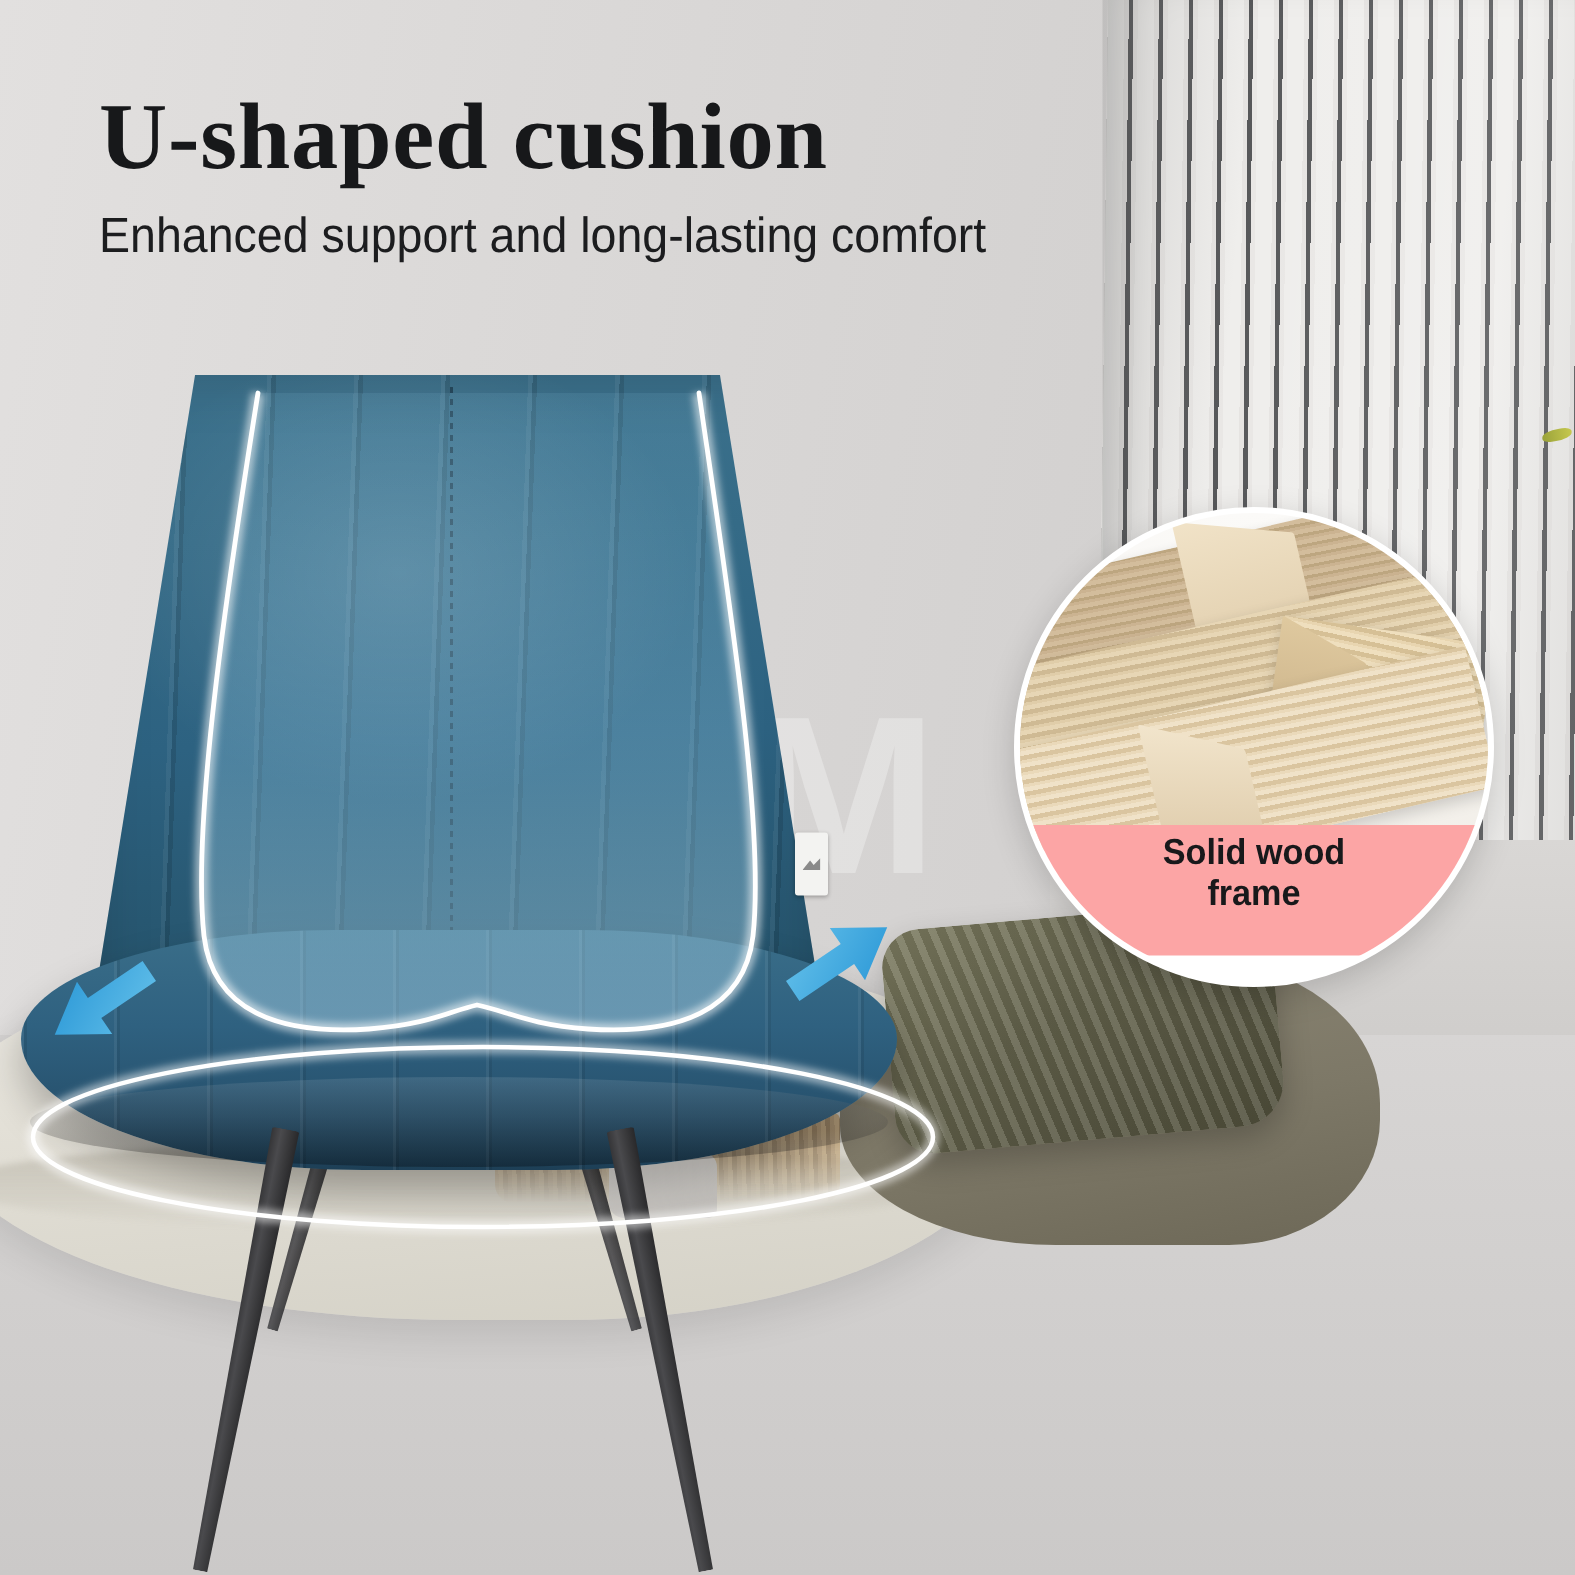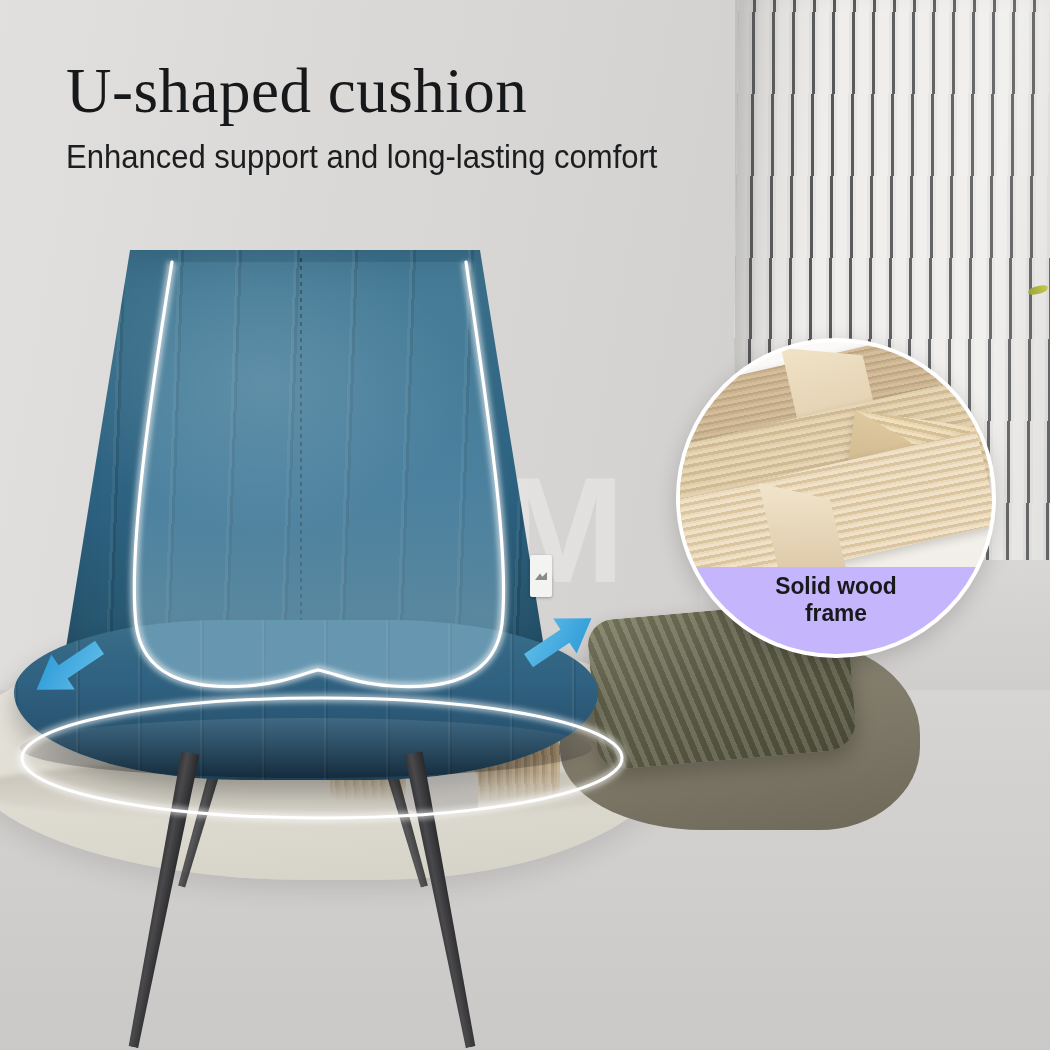--- a/index.html
+++ b/index.html
@@ -157,40 +157,40 @@
     background:#8a8a8a;clip-path:polygon(0 100%,42% 20%,62% 58%,100% 0,100% 100%);
   }
 
   
   .u-overlay{position:absolute;left:0;top:250px;width:640px;height:560px;pointer-events:none;}
   .ring-overlay{position:absolute;left:0;top:640px;width:660px;height:220px;pointer-events:none;}
 
   
   .title{
     position:absolute;left:66px;top:55px;
-    font-family:"Liberation Serif",serif;font-weight:400;
+    font-family:"Liberation Serif",serif;font-weight:700;
     font-size:63px;letter-spacing:.5px;color:#17181a;white-space:nowrap;
   }
   .subtitle{
     position:absolute;left:66px;top:138px;
     font-size:33px;font-weight:400;color:#1c1d1f;white-space:nowrap;
     transform:scaleX(.94);transform-origin:left center;
   }
 
   
   .badge{
     position:absolute;border-radius:50%;overflow:hidden;background:#fff;
     border:4px solid #ffffff;
     box-shadow:0 6px 22px rgba(0,0,0,.17);
   }
   .badge-wood{left:676px;top:338px;width:312px;height:312px;}
   .badge-foam{left:678px;top:673px;width:312px;height:312px;}
   .badge-photo{position:absolute;left:0;right:0;top:0;height:72%;overflow:hidden;}
   .badge-cap{
-    position:absolute;left:0;right:0;bottom:0;height:28%;background:#c4b5fd;
+    position:absolute;left:0;right:0;bottom:17px;height:28%;background:#fca5a5;
     display:flex;align-items:flex-start;justify-content:center;
     padding-top:6px;box-sizing:border-box;
   }
   .badge-label{
     font-size:24px;font-weight:700;color:#18191b;text-align:center;
     line-height:1.12;white-space:pre-line;
     transform:scaleX(.95);transform-origin:center top;
   }
 
   

